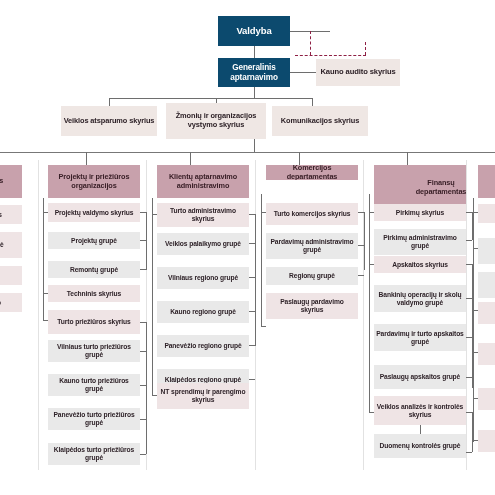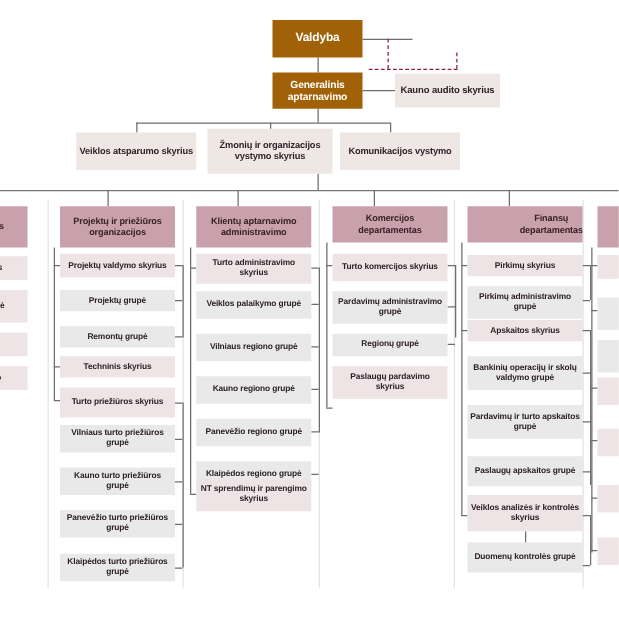--- a/index.html
+++ b/index.html
@@ -28,21 +28,21 @@
     text-align: center;
     line-height: 1.18;
     font-weight: bold;
     letter-spacing: -0.1px;
     padding: 1px 2px;
     z-index: 3;
     overflow: hidden;
   }
   
   .lvl-exec {
-    background: #a16207;
+    background: #0c4a6e;
     color: #ffffff;
   }
   .lvl-dept {
     background: #C8A1AC;
     color: #3a2028;
   }
   .lvl-unit {
     background: #EFE4E5;
     color: #2e2228;
   }
@@ -110,21 +110,21 @@
   <div class="ln h" style="left:109px; top:98px; width:203px;"></div>
 
   <div class="ln v" style="left:109px; top:98px; height:8px;"></div>
   <div class="ln v" style="left:216px; top:98px; height:8px;"></div>
   <div class="ln v" style="left:312px; top:98px; height:8px;"></div>
 
   <div class="node lvl-staff" style="left:61px; top:106px; width:96px; height:30px; font-size:7.4px;">Veiklos atsparumo skyrius</div>
 
   <div class="node lvl-staff" style="left:166px; top:103px; width:100px; height:36px; font-size:7.4px;">Žmonių ir organizacijos vystymo skyrius</div>
 
-  <div class="node lvl-staff" style="left:272px; top:106px; width:96px; height:30px; font-size:7.4px;">Komunikacijos vystymo</div>
+  <div class="node lvl-staff" style="left:272px; top:106px; width:96px; height:30px; font-size:7.4px;">Komunikacijos skyrius</div>
 
   <div class="ln v" style="left:254px; top:139px; height:13px;"></div>
 
   <div class="ln h thick" style="left:0px; top:152px; width:495px;"></div>
 
   <div class="ln v" style="left:86px; top:152px; height:13px;"></div>
   <div class="ln v" style="left:190px; top:152px; height:13px;"></div>
   <div class="ln v" style="left:299px; top:152px; height:13px;"></div>
   <div class="ln v" style="left:407px; top:152px; height:13px;"></div>
 
@@ -192,39 +192,39 @@
   <div class="ln h" style="left:249px; top:379px; width:6px;"></div>
 
   <div class="node lvl-group" style="left:157px; top:233px; width:92px; height:22px; font-size:6.7px;">Veiklos palaikymo grupė</div>
   <div class="node lvl-group" style="left:157px; top:267px; width:92px; height:22px; font-size:6.7px;">Vilniaus regiono grupė</div>
   <div class="node lvl-group" style="left:157px; top:301px; width:92px; height:22px; font-size:6.7px;">Kauno regiono grupė</div>
   <div class="node lvl-group" style="left:157px; top:335px; width:92px; height:22px; font-size:6.7px;">Panevėžio regiono grupė</div>
   <div class="node lvl-group" style="left:157px; top:369px; width:92px; height:22px; font-size:6.7px;">Klaipėdos regiono grupė</div>
 
   <div class="node lvl-unit" style="left:157px; top:383px; width:92px; height:26px; font-size:6.7px;">NT sprendimų ir parengimo skyrius</div>
 
-  <div class="node lvl-dept" style="left:266px; top:165px; width:92px; height:29px; font-size:7.3px;">Komercijos departamentas</div>
+  <div class="node lvl-dept" style="left:266px; top:165px; width:92px; height:15px; font-size:7.3px;">Komercijos departamentas</div>
 
   <div class="ln v" style="left:261px; top:194px; height:132px;"></div>
   <div class="ln h" style="left:261px; top:212px; width:5px;"></div>
   <div class="ln h" style="left:261px; top:326px; width:5px;"></div>
 
   <div class="node lvl-unit" style="left:266px; top:203px; width:92px; height:22px; font-size:6.7px;">Turto komercijos skyrius</div>
 
   <div class="ln v" style="left:364px; top:212px; height:58px;"></div>
   <div class="ln h" style="left:358px; top:212px; width:6px;"></div>
   <div class="ln h" style="left:358px; top:245px; width:6px;"></div>
   <div class="ln h" style="left:358px; top:275px; width:6px;"></div>
 
   <div class="node lvl-group" style="left:266px; top:233px; width:92px; height:26px; font-size:6.7px;">Pardavimų administravimo grupė</div>
   <div class="node lvl-group" style="left:266px; top:267px; width:92px; height:18px; font-size:6.7px;">Regionų grupė</div>
 
   <div class="node lvl-unit" style="left:266px; top:293px; width:92px; height:26px; font-size:6.7px;">Paslaugų pardavimo skyrius</div>
 
-  <div class="node lvl-dept" style="left:374px; top:165px; width:92px; height:29px; font-size:7.3px;padding-left:44px;">Finansų departamentas</div>
+  <div class="node lvl-dept" style="left:374px; top:165px; width:92px; height:46px; font-size:7.3px;padding-left:44px;">Finansų departamentas</div>
 
   <div class="ln v" style="left:369px; top:194px; height:218px;"></div>
   <div class="ln h" style="left:369px; top:212px; width:5px;"></div>
   <div class="ln h" style="left:369px; top:264px; width:5px;"></div>
   <div class="ln h" style="left:369px; top:412px; width:5px;"></div>
 
   <div class="node lvl-unit" style="left:374px; top:204px; width:92px; height:17px; font-size:6.7px;">Pirkimų skyrius</div>
 
   <div class="ln v" style="left:472px; top:212px; height:28px;"></div>
   <div class="ln h" style="left:466px; top:212px; width:6px;"></div>

